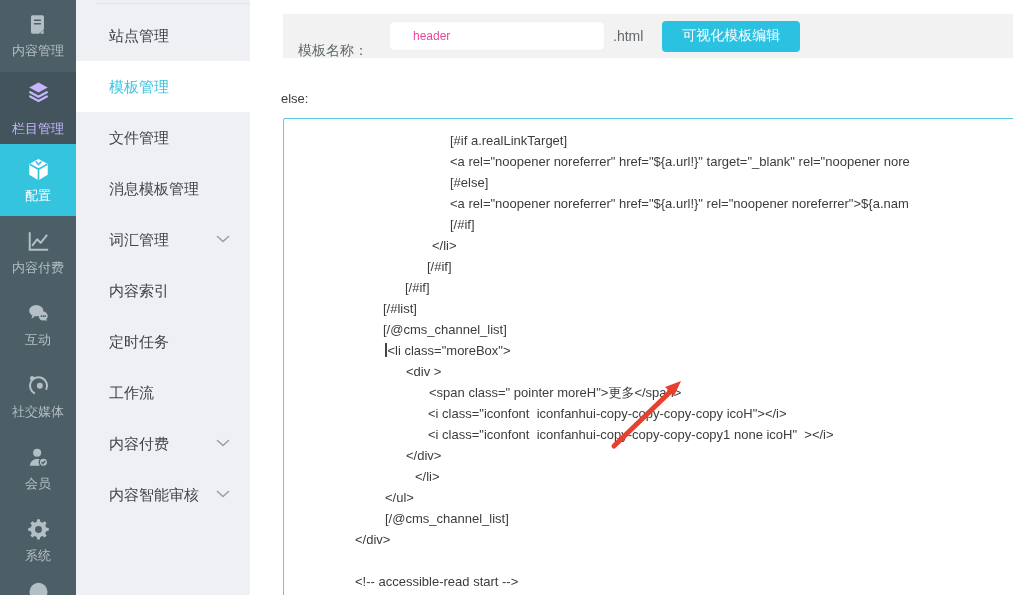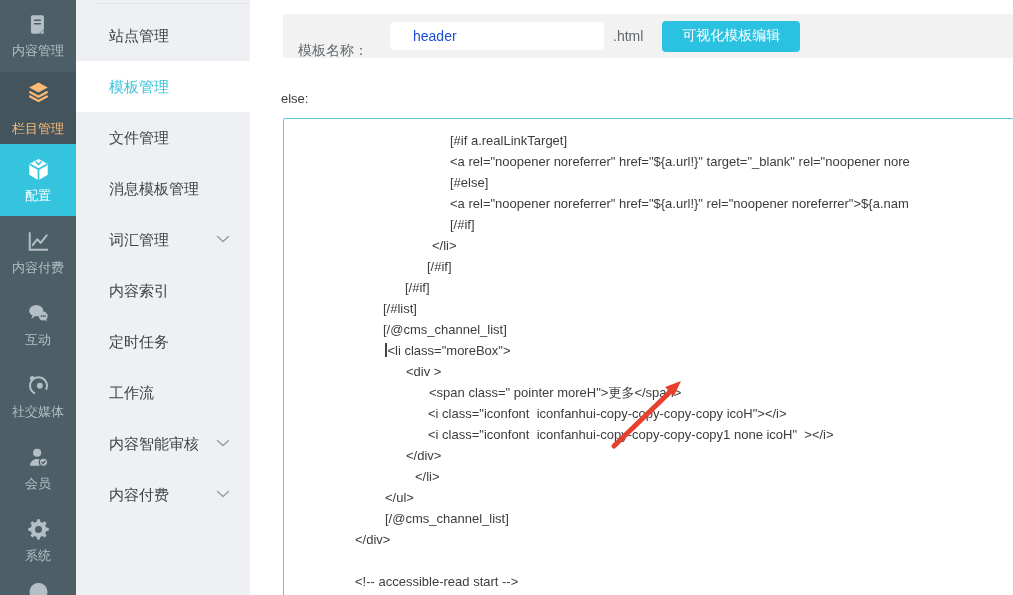--- a/index.html
+++ b/index.html
@@ -6,40 +6,40 @@
   body{
     width:1013px;height:595px;overflow:hidden;position:relative;
     background:#fff;font-family:"Liberation Sans",sans-serif;
   }
   
   .sb1{position:absolute;left:0;top:0;width:76px;height:595px;background:#4d5f66;}
   .sb1-item{
     height:72px;display:flex;flex-direction:column;align-items:center;justify-content:center;
     gap:4px;cursor:pointer;color:#b3bfc5;--bg:#4d5f66;background:var(--bg);
   }
-  .sb1-item.s-highlight{--bg:#43545c;color:#fdba74;gap:14px;}
+  .sb1-item.s-highlight{--bg:#43545c;color:#c4b5fd;gap:14px;}
   .sb1-item.s-active{--bg:#35c4de;color:#fff;}
   .sb1-item.partial{height:19px;justify-content:flex-start;overflow:hidden;}
   .sb1-label{font-size:13px;white-space:nowrap;}
   .sb1-icon svg{display:block;}
   
   .sb2{position:absolute;left:76px;top:0;width:174px;height:595px;background:#eef0f4;box-sizing:border-box;padding-top:10px;}
   .sb2-topline{position:absolute;left:20px;right:0;top:3px;height:1px;background:#e0e3e7;}
   .sb2-item{
     height:51px;line-height:51px;padding-left:33px;font-size:15px;color:#3f4447;
     cursor:pointer;position:relative;white-space:nowrap;
   }
   .sb2-item.active{background:#fff;color:#3bc4dd;}
   .sb2-chevron{position:absolute;right:20px;top:50%;margin-top:-5px;line-height:0;}
   
   .toolbar{position:absolute;left:283px;top:14px;right:-10px;height:44px;background:#f2f2f2;display:flex;align-items:center;}
   .tb-label{margin-left:15px;font-size:14px;color:#61686c;margin-top:29px;}
   .tb-input{
     margin-left:22px;width:214px;height:28px;border:1px solid #fdfdfd;border-radius:4px;
-    padding:0 6px 0 22px;font-size:14px;color:#1d4ed8;box-sizing:border-box;outline:none;
+    padding:0 6px 0 22px;font-size:12px;color:#ec4899;box-sizing:border-box;outline:none;
     font-family:"Liberation Sans",sans-serif;background:#fff;
   }
   .tb-ext{margin-left:9px;font-size:14px;color:#61686c;}
   .tb-btn{
     margin-left:19px;width:138px;height:31px;background:#2bc2e2;color:#fff;border:none;
     border-radius:4px;font-size:14px;cursor:pointer;font-family:"Liberation Sans",sans-serif;
   }
   
   .html-label{position:absolute;left:281px;top:91px;font-size:13px;color:#3c3c3c;}
   .code-box{
@@ -154,24 +154,24 @@
 <div class="sb2-item"><span>站点管理</span></div>
     <div class="sb2-item active"><span>模板管理</span></div>
     <div class="sb2-item"><span>文件管理</span></div>
     <div class="sb2-item"><span>消息模板管理</span></div>
     <div class="sb2-item"><span>词汇管理</span><span class="sb2-chevron"><svg width="14" height="9" viewBox="0 0 14 9">
           <path d="M1.5 1.5l5.5 5 5.5-5" stroke="#9aa0a4" stroke-width="1.6" fill="none" stroke-linecap="round"></path>
         </svg></span></div>
     <div class="sb2-item"><span>内容索引</span></div>
     <div class="sb2-item"><span>定时任务</span></div>
     <div class="sb2-item"><span>工作流</span></div>
-    <div class="sb2-item"><span>内容智能审核</span><span class="sb2-chevron"><svg width="14" height="9" viewBox="0 0 14 9">
+    <div class="sb2-item"><span>内容付费</span><span class="sb2-chevron"><svg width="14" height="9" viewBox="0 0 14 9">
           <path d="M1.5 1.5l5.5 5 5.5-5" stroke="#9aa0a4" stroke-width="1.6" fill="none" stroke-linecap="round"></path>
         </svg></span></div>
-    <div class="sb2-item"><span>内容付费</span><span class="sb2-chevron"><svg width="14" height="9" viewBox="0 0 14 9">
+    <div class="sb2-item"><span>内容智能审核</span><span class="sb2-chevron"><svg width="14" height="9" viewBox="0 0 14 9">
           <path d="M1.5 1.5l5.5 5 5.5-5" stroke="#9aa0a4" stroke-width="1.6" fill="none" stroke-linecap="round"></path>
         </svg></span></div>
   </aside>
 
 <div class="toolbar">
   <span class="tb-label">模板名称：</span>
   <input class="tb-input" type="text" value="header" style="">
   <span class="tb-ext">.html</span>
   <button class="tb-btn">可视化模板编辑</button>
 </div>

